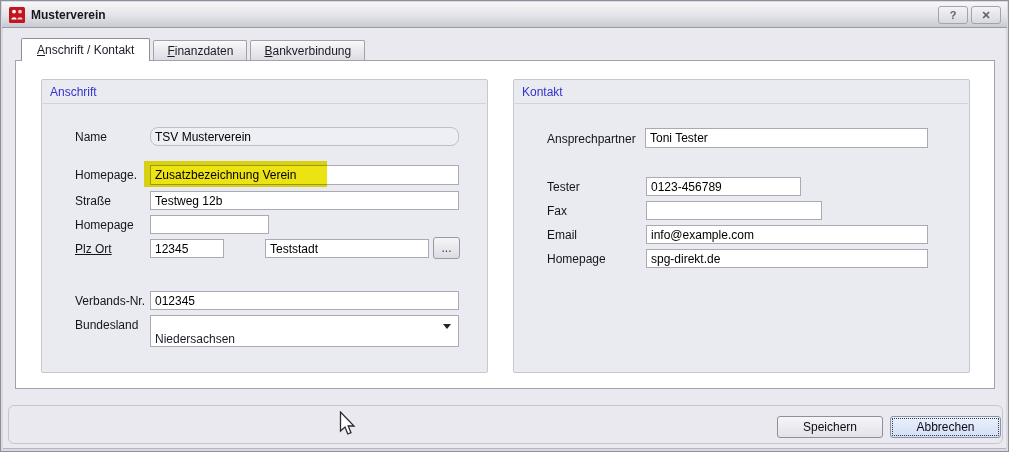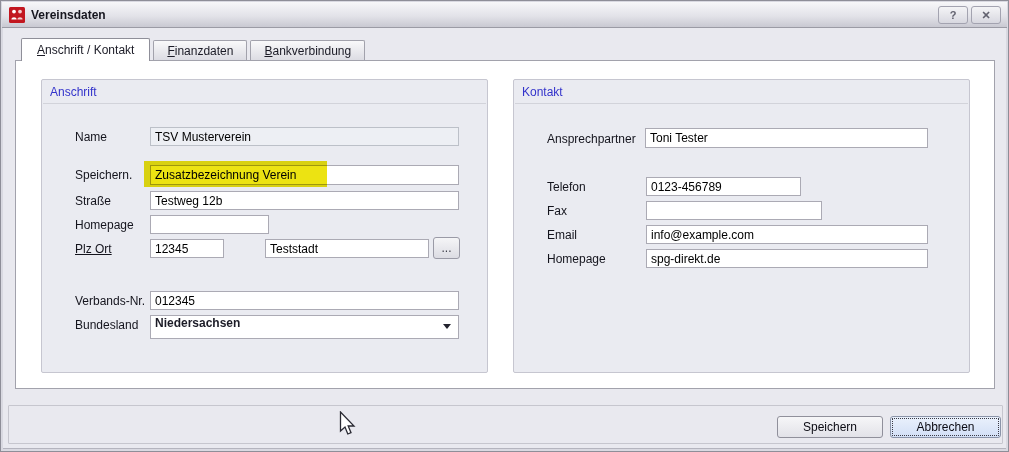--- a/index.html
+++ b/index.html
@@ -67,32 +67,32 @@
     position:absolute; background:#ece312; mix-blend-mode:multiply;
     pointer-events:none; z-index:4;
   }
   .mini-btn {
     position:absolute; border:1px solid #9a9aa6; border-radius:3px;
     background:linear-gradient(#f5f5f7,#dcdce3);
     font-family:"Liberation Sans", sans-serif; font-size:12px; color:#3c3c48;
     line-height:10px; text-align:center; cursor:default; padding:0;
   }
   .combo {
-    position:absolute; height:24px; border:1px solid #abaab4; background:#fff;
-    display:flex; align-items:flex-start; padding:0 4px; cursor:default;font-weight:bold;
+    position:absolute; height:32px; border:1px solid #abaab4; background:#fff;
+    display:flex; align-items:flex-end; padding:0 4px; cursor:default;
   }
   .combo .chev {
     position:absolute; right:7px; top:8px; width:0; height:0;
     border-left:4px solid transparent; border-right:4px solid transparent;
     border-top:5px solid #23232e;
   }
   
   .footer {
     position:absolute; left:7px; top:404px; width:995px; height:39px;
-    background:#e9e9ef; border:1px solid #c6c6ce; border-radius:1px;
+    background:#e9e9ef; border:1px solid #c6c6ce; border-radius:6px;
   }
   .btn {
     position:absolute; top:10px; height:22px; border-radius:3px;
     border:1px solid #90909b; background:linear-gradient(#f6f6f8,#e2e2e8);
     font-family:"Liberation Sans", sans-serif; font-size:12px; color:#0c0c14;
     cursor:default; padding:0 10px;
   }
   .btn.save { left:768px; width:106px; }
   .btn.cancel {
     left:881px; width:111px;
@@ -108,21 +108,21 @@
 <div class="window">
 
   <div class="titlebar">
     <svg class="app-icon" viewBox="0 0 16 16">
       <rect x="0" y="0" width="16" height="16" rx="1.5" fill="#c2161f"></rect>
       <circle cx="5" cy="4.6" r="1.9" fill="#ffffff"></circle>
       <path d="M2.4 12.5 C2.4 9.4 7.6 9.4 7.6 12.5 Z" fill="#ffffff"></path>
       <circle cx="11" cy="4.6" r="1.9" fill="#f3c9cb"></circle>
       <path d="M8.4 12.5 C8.4 9.4 13.6 9.4 13.6 12.5 Z" fill="#f3c9cb"></path>
     </svg>
-    <span class="title">Vereinsdaten</span>
+    <span class="title">Musterverein</span>
     <div class="win-btns">
       <button class="win-btn">
         <span>?</span>
       </button>
       <button class="win-btn">
         <span>✕</span>
       </button>
     </div>
   </div>
 
@@ -138,23 +138,23 @@
     </div>
   </div>
 
   <div class="page">
 
     <div class="group anschrift">
       <div class="group-title">Anschrift</div>
       <div class="group-sep"></div>
 
       <div class="lbl" style="left:33px; top:50px;">Name</div>
-      <input class="fld readonly" style="left: 108px; top: 47px; width: 309px;" value="TSV Musterverein">
-
-      <div class="lbl" style="left:33px; top:88px;">Speichern.</div>
+      <input class="fld readonly" style="left: 108px; top: 47px; width: 309px; border-radius: 8px;" value="TSV Musterverein">
+
+      <div class="lbl" style="left:33px; top:88px;">Homepage.</div>
       <input class="fld" style="left: 108px; top: 85px; width: 309px; height: 20px;" value="Zusatzbezeichnung Verein">
       <div class="highlight" style="left:102px; top:81px; width:183px; height:26px;"></div>
 
       <div class="lbl" style="left:33px; top:114px;">Straße</div>
       <input class="fld" style="left: 108px; top: 111px; width: 309px;" value="Testweg 12b">
 
       <div class="lbl" style="left:33px; top:138px;">Homepage</div>
       <input class="fld" style="left: 108px; top: 135px; width: 119px;" value="">
 
       <div class="lbl" style="left:33px; top:162px;text-decoration:underline;">Plz Ort</div>
@@ -172,21 +172,21 @@
       </div>
     </div>
 
     <div class="group kontakt">
       <div class="group-title">Kontakt</div>
       <div class="group-sep"></div>
 
       <div class="lbl" style="left:33px; top:52px;">Ansprechpartner</div>
       <input class="fld" style="left: 131px; top: 48px; width: 283px; height: 20px;" value="Toni Tester">
 
-      <div class="lbl" style="left:33px; top:100px;">Telefon</div>
+      <div class="lbl" style="left:33px; top:100px;">Tester</div>
       <input class="fld" style="left: 132px; top: 97px; width: 155px;" value="0123-456789">
 
       <div class="lbl" style="left:33px; top:124px;">Fax</div>
       <input class="fld" style="left: 132px; top: 121px; width: 176px;" value="">
 
       <div class="lbl" style="left:33px; top:148px;">Email</div>
       <input class="fld" style="left: 132px; top: 145px; width: 282px;" value="info@example.com">
 
       <div class="lbl" style="left:33px; top:172px;">Homepage</div>
       <input class="fld" style="left: 132px; top: 169px; width: 282px;" value="spg-direkt.de">

